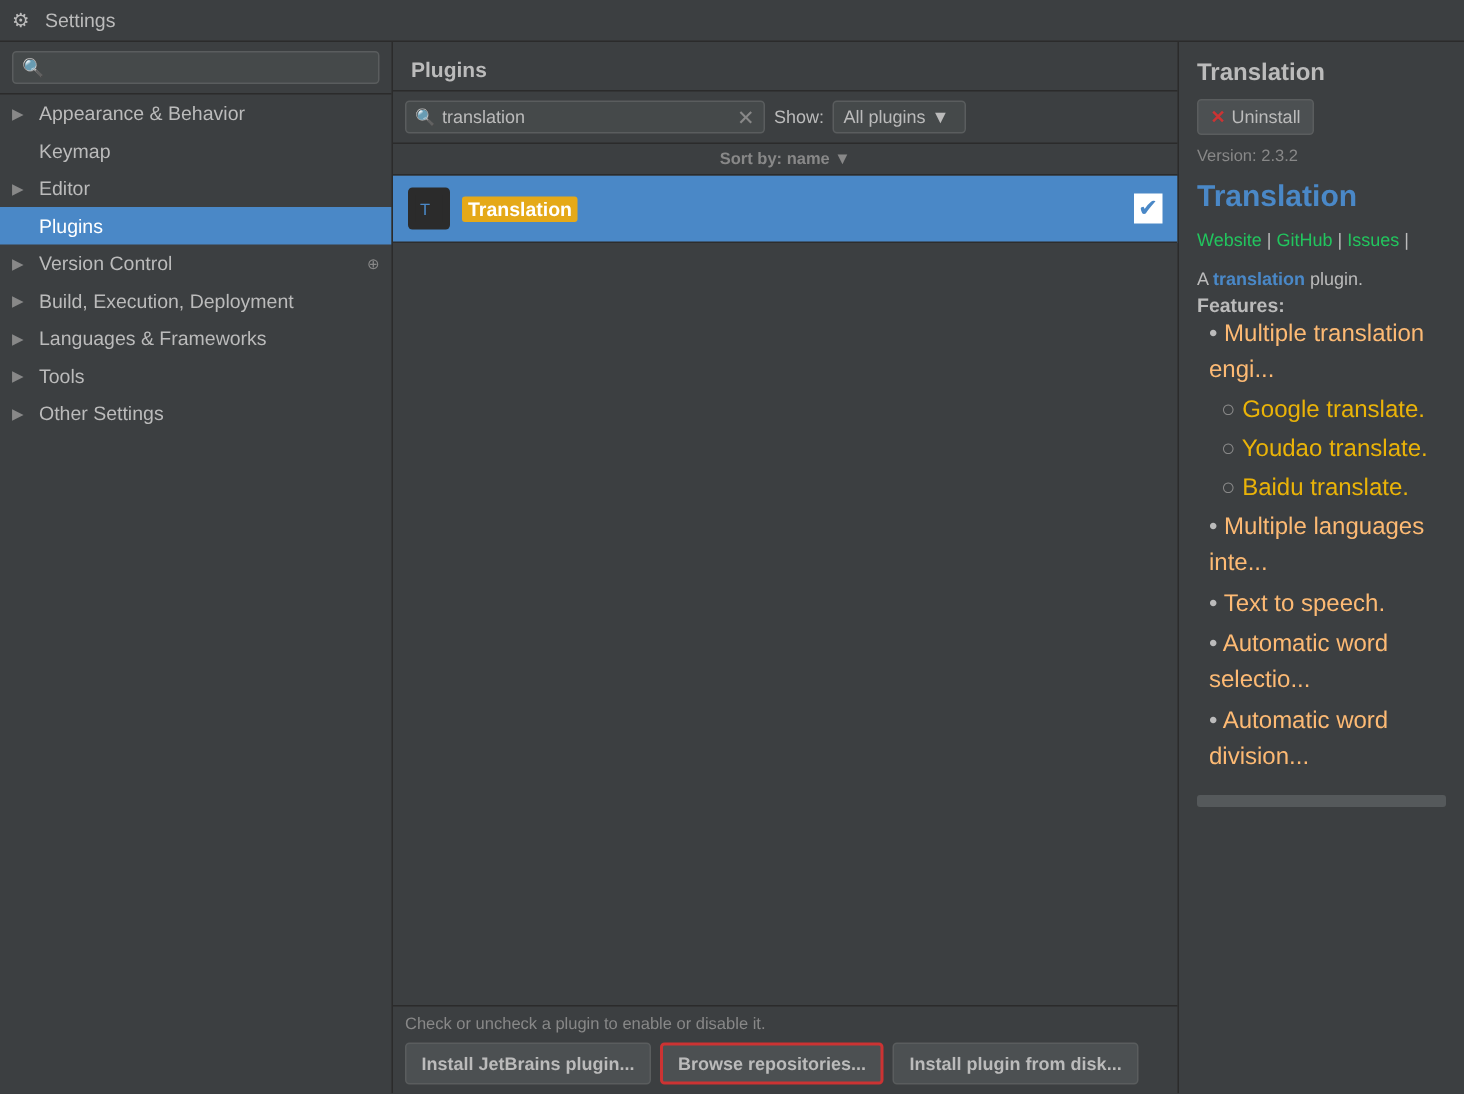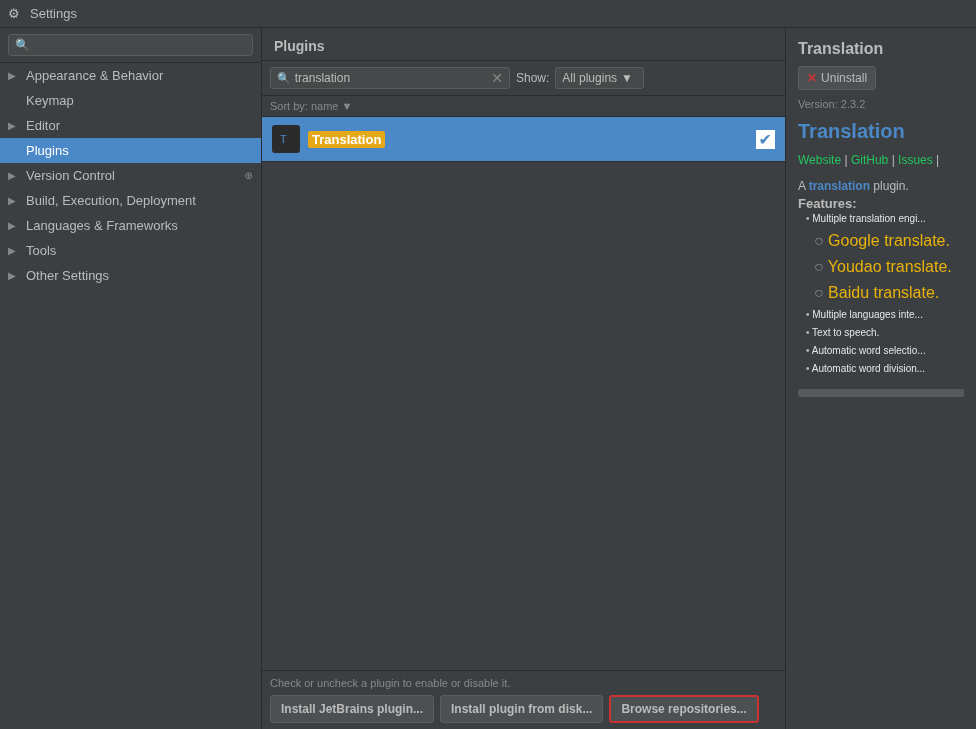--- a/index.html
+++ b/index.html
@@ -153,24 +153,25 @@
       padding: 3px 6px;
       cursor: pointer;
       font-size: 12px;
       color: #bbbbbb;
     }
     .show-dropdown span {
       margin-right: 4px;
     }
     .sort-bar {
       padding: 4px 8px;
-      text-align: left;
+      text-align: center;
       font-size: 11px;
       color: #888;
       border-bottom: 1px solid #2b2b2b;
+      font-weight: bold;
     }
     .sort-bar a {
       color: #888;
       text-decoration: none;
     }
     .plugin-list {
       flex: 1;
       overflow-y: auto;
     }
     .plugin-item {
@@ -297,22 +298,22 @@
     }
     .detail-description .highlight {
       color: #4a88c7;
       font-weight: bold;
     }
     .detail-features ul {
       list-style: none;
       padding-left: 8px;
     }
     .detail-features li {
-      font-size: 10px;
-      color: #e5e5e5;
+      font-size: 16px;
+      color: #fdba74;
       margin-bottom: 3px;
       line-height: 1.5;
     }
     .detail-features li::before {
       content: '• ';
       color: #bbbbbb;
     }
     .detail-sub-list {
       padding-left: 12px;
       list-style: none;
@@ -430,22 +431,22 @@
           <span class="plugin-name">Translation</span>
         </span>
         <span class="plugin-check">✔</span>
       </div>
     </div>
 
     <div class="plugins-footer">
       <div class="footer-hint">Check or uncheck a plugin to enable or disable it.</div>
       <div class="footer-buttons">
         <button class="footer-btn">Install JetBrains plugin...</button>
+        <button class="footer-btn highlighted">Browse repositories...</button>
         <button class="footer-btn">Install plugin from disk...</button>
-        <button class="footer-btn highlighted">Browse repositories...</button>
       </div>
     </div>
   </div>
 
   <div class="detail-panel">
     <div class="detail-title">Translation</div>
 
     <button class="detail-uninstall-btn">
       <span class="x-icon">✕</span>
       <span>Uninstall</span>

